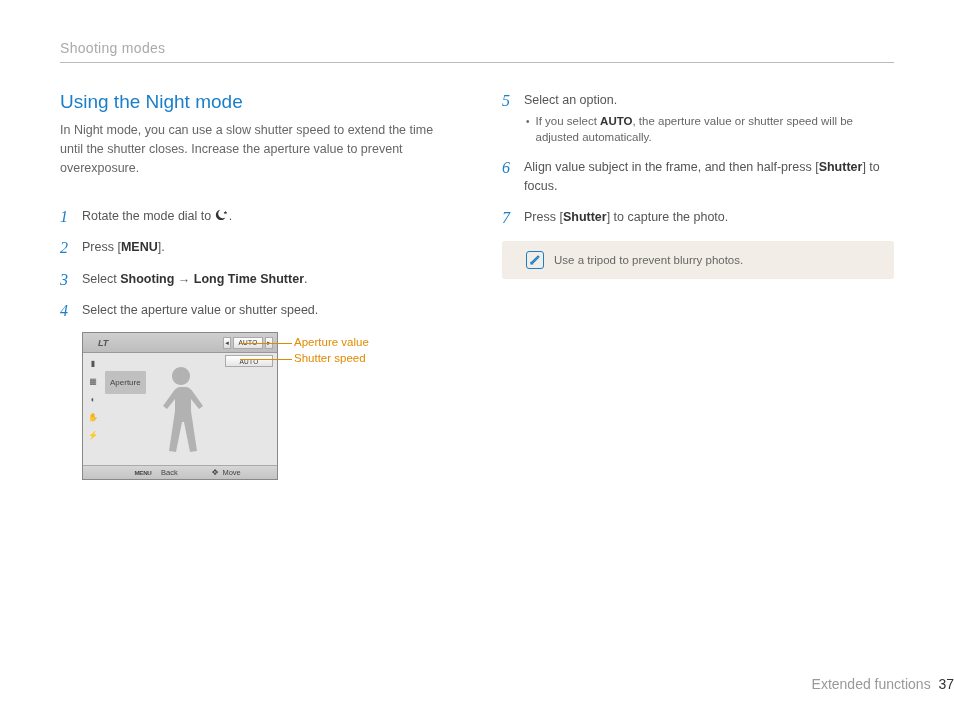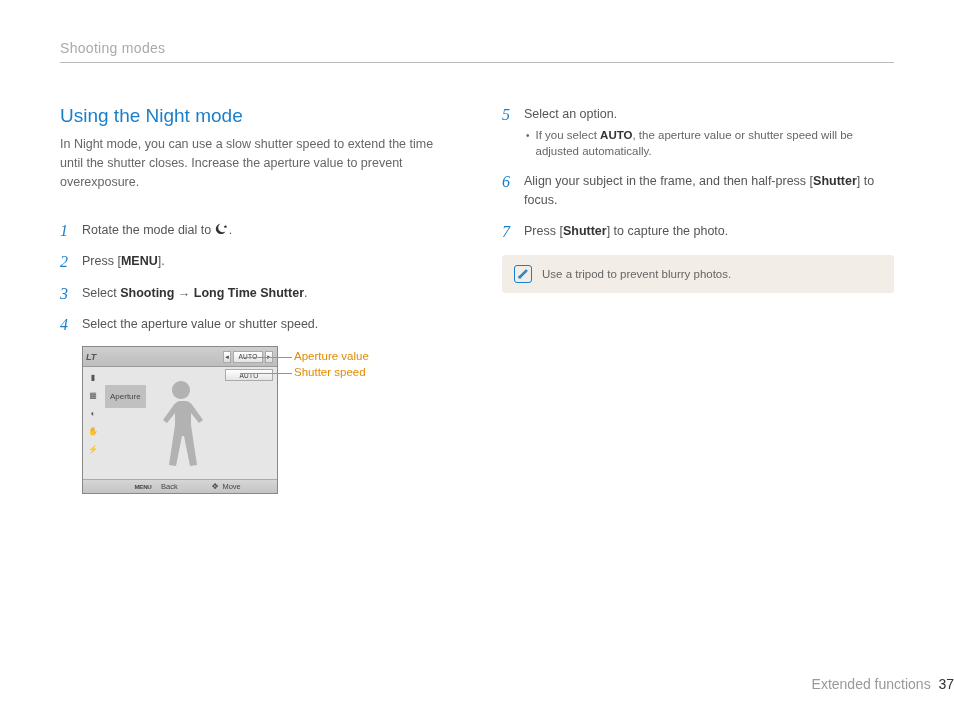--- a/index.html
+++ b/index.html
@@ -11,21 +11,21 @@
     color: #555;
     position: relative;
     padding: 40px 60px 30px 60px;
   }
   .header {
     font-size: 14px;
     color: #aaa;
     font-weight: 300;
     padding-bottom: 6px;
     border-bottom: 1px solid #bbb;
-    margin-bottom: 42px;
+    margin-bottom: 28px;
     letter-spacing: 0.3px;
   }
   .columns {
     display: flex;
     gap: 50px;
     justify-content: center;
   }
   .col { flex: 1; }
   .section-title {
     color: #1a7fc9;
@@ -70,21 +70,21 @@
     font-size: 11.5px;
     color: #666;
     line-height: 1.45;
     margin-top: 3px;
     margin-left: 2px;
   }
   .bullet-dot { font-size: 10px; margin-top: 2px; }
   .note-box {
     background: #f2ede6;
     border-radius: 3px;
-    padding: 10px 12px;
+    padding: 10px 24px;
     display: flex;
     align-items: center;
     gap: 10px;
     margin-top: 14px;
   }
   .note-icon {
     width: 18px; height: 18px;
     border: 1.5px solid #1a7fc9;
     border-radius: 3px;
     display: flex;
@@ -124,21 +124,21 @@
     background: linear-gradient(#cfcfcf,#bdbdbd);
     border-bottom: 1px solid #999;
     display: flex;
     align-items: center;
     position: relative;
   }
   .lt-badge {
     font-size: 9px;
     font-weight: bold;
     color: #555;
-    padding: 0 3px;
+    padding: 0 15px;
     font-style: italic;
   }
   .auto-pill {
     position: absolute;
     right: 4px;
     display: flex;
     align-items: center;
     gap: 2px;
   }
   .auto-pill .arrow {
@@ -309,21 +309,21 @@
           <span>
             <span>If you select </span><span class="bold">AUTO</span><span>, the aperture value or shutter speed will be adjusted automatically.</span>
           </span>
         </div>
       </div>
     </div>
 
     <div class="step">
       <div class="step-num">6</div>
       <div class="step-body">
-        <span>Align your subject in the frame, and then half-press [</span><span class="bold">Shutter</span><span>] to focus.</span>
+        <span>Align value subject in the frame, and then half-press [</span><span class="bold">Shutter</span><span>] to focus.</span>
       </div>
     </div>
 
     <div class="step">
       <div class="step-num">7</div>
       <div class="step-body">
         <span>Press [</span><span class="bold">Shutter</span><span>] to capture the photo.</span>
       </div>
     </div>
 

